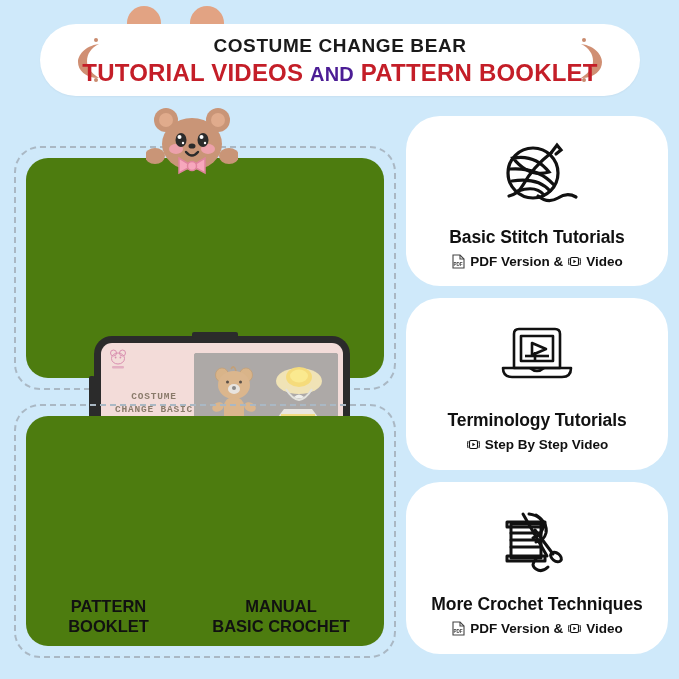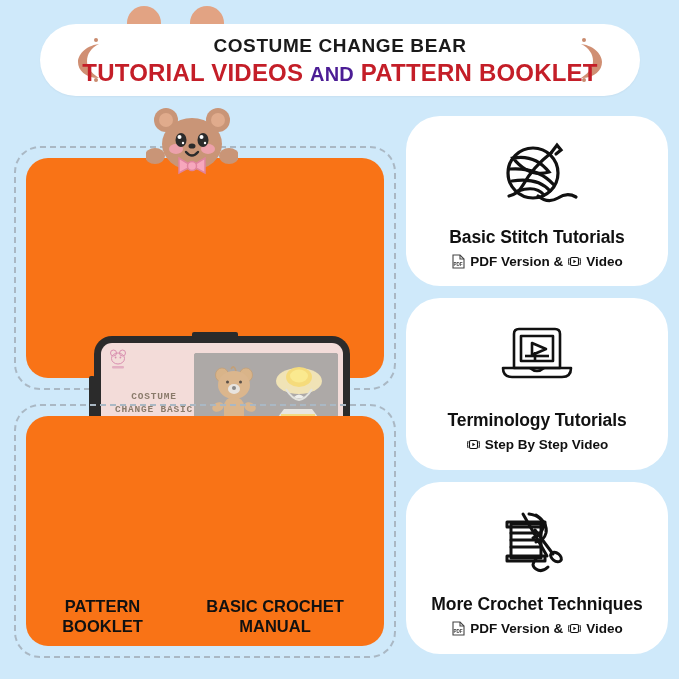--- a/index.html
+++ b/index.html
@@ -44,21 +44,21 @@
   .mascot { position: absolute; left: 146px; top: 104px; width: 92px; height: 72px; z-index: 6; }
   .mascot svg { width: 100%; height: 100%; display: block; }
 
   
   .dashed {
     position: absolute; border: 2px dashed #aab8c4; border-radius: 26px;
   }
   .dashed.top { left: 14px; top: 146px; width: 382px; height: 244px; }
   .dashed.bot { left: 14px; top: 404px; width: 382px; height: 254px; }
 
-  .white-card { position: absolute; background: #f97316; border-radius: 22px; }
+  .white-card { position: absolute; background: #4d7c0f; border-radius: 22px; }
   .card-videos { left: 26px; top: 158px; width: 358px; height: 220px; }
   .card-books  { left: 26px; top: 416px; width: 358px; height: 230px; }
 
   
   .phone {
     position: absolute; left: 68px; top: 178px; width: 256px; height: 134px;
     background: #2b2b2b; border-radius: 18px; padding: 7px;
   }
   .phone-screen {
     width: 100%; height: 100%; background: #f3dcd9; border-radius: 11px;
@@ -86,21 +86,21 @@
     position: absolute; text-align: center; width: 100%;
     font-size: 16.5px; font-weight: bold; color: #111; line-height: 1.22;
     letter-spacing: 0.2px;
   }
   .cap-videos { left: 0; top: 322px; }
   .cap-two { position: absolute; top: 596px; left: 0; width: 100%; display: flex; }
   .cap-two > div {
     font-size: 16.5px; font-weight: bold; color: #111; line-height: 1.22;
     text-align: center;
   }
-  .cap-pattern { width: 165px; margin-left: 20px; }
+  .cap-pattern { width: 165px; margin-left: 26px; }
   .cap-manual  { width: 180px; }
 
   
   .rcard {
     position: absolute; left: 406px; width: 262px; background: #fff;
     border-radius: 34px; display: flex; flex-direction: column;
     align-items: center; justify-content: center;
   }
   .rcard.c1 { top: 116px; height: 170px; }
   .rcard.c2 { top: 298px; height: 172px; }
@@ -270,22 +270,22 @@
 
     
   </div>
 
   <div class="cap-two">
     <div class="cap-pattern">
       <div>PATTERN</div>
       <div>BOOKLET</div>
     </div>
     <div class="cap-manual">
+      <div>MANUAL</div>
       <div>BASIC CROCHET</div>
-      <div>MANUAL</div>
     </div>
   </div>
 
   <div class="rcard c1">
     <div class="rc-icon">
       <svg viewBox="0 0 96 82">
         <g stroke="#111" stroke-width="3.2" fill="none" stroke-linecap="round">
           <circle cx="44" cy="40" r="25"></circle>
           <path d="M24 25 q22 -4 36 14 q-20 6 -36 -14Z"></path>
           <path d="M21 36 q28 -2 44 16"></path>

